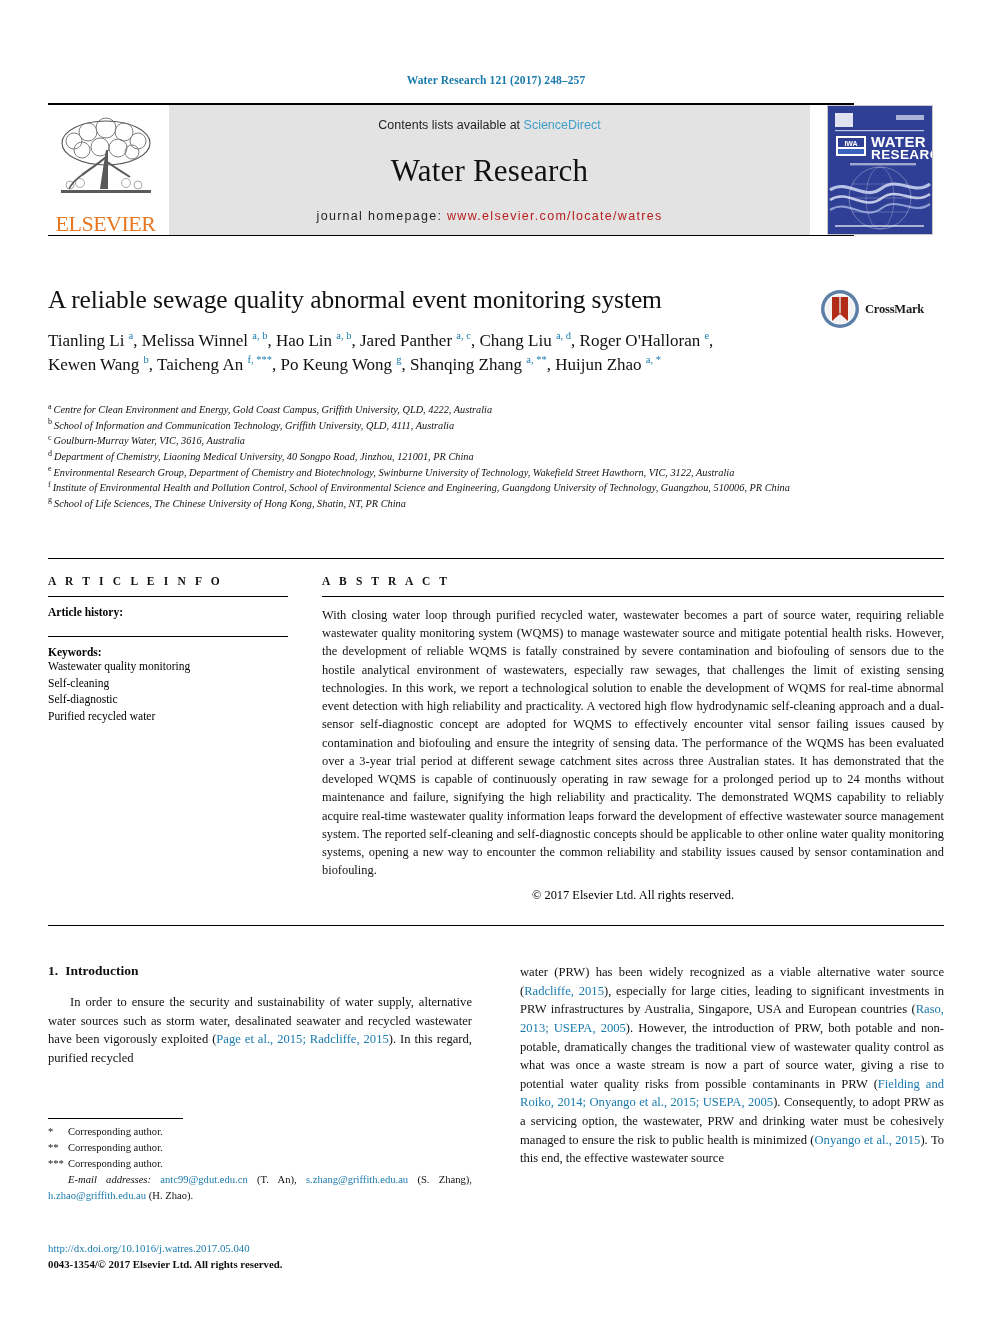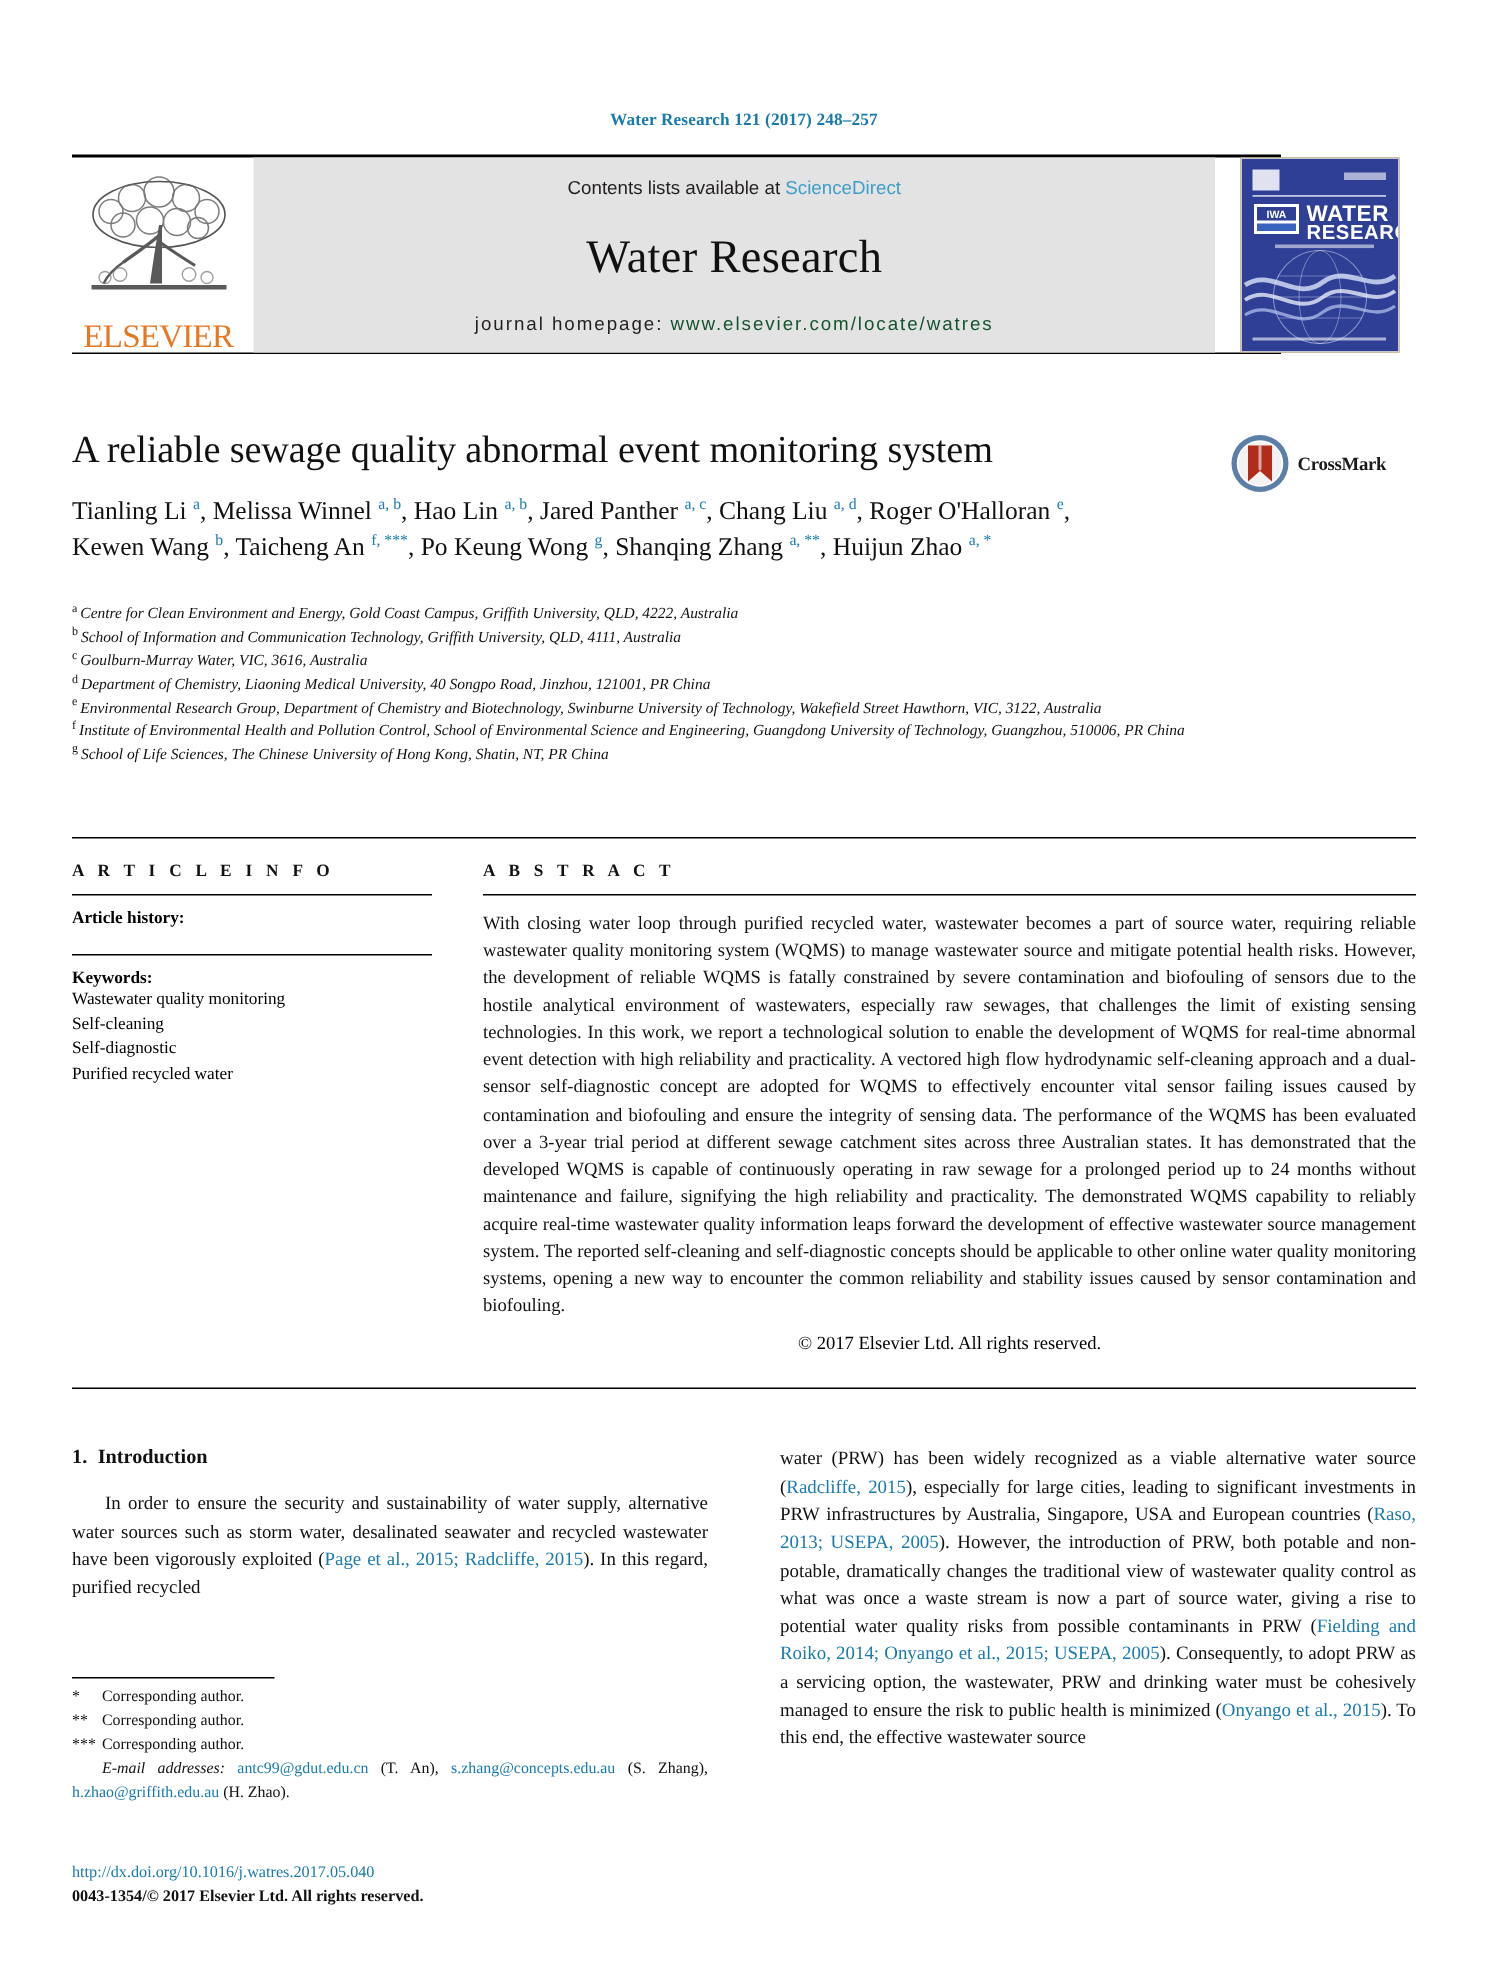--- a/index.html
+++ b/index.html
@@ -102,33 +102,33 @@
     font-size: 31px;
     color: #111;
     letter-spacing: .2px;
   }
   .sd-homepage {
     font-family: "Liberation Sans", sans-serif;
     font-size: 12.5px;
     letter-spacing: 1.3px;
     color: #231f20;
   }
-  .sd-homepage .sd-link { color: #14532d; }
+  .sd-homepage .sd-link { color: #b91c1c; }
   .cover-block {
     flex: 0 0 128px;
     width: 128px;
     display: flex;
     align-items: flex-start;
     justify-content: center;
   }
   .cover-img {
     width: 104px;
     height: 128px;
     border: 1px solid #c8c8c8;
-    background: #a16207;
+    background: #f9a8d4;
     position: relative;
     overflow: hidden;
   }
   .masthead-rule-bottom {
     border-top: 1.2px solid #000;
     width: 806px;
     margin-top: 0px;
   }
 
   
@@ -479,21 +479,21 @@
 
   <div class="body-right">
     <p class="body-para no-indent">water (PRW) has been widely recognized as a viable alternative water source (<span class="cite">Radcliffe, 2015</span>), especially for large cities, leading to significant investments in PRW infrastructures by Australia, Singapore, USA and European countries (<span class="cite">Raso, 2013; USEPA, 2005</span>). However, the introduction of PRW, both potable and non-potable, dramatically changes the traditional view of wastewater quality control as what was once a waste stream is now a part of source water, giving a rise to potential water quality risks from possible contaminants in PRW (<span class="cite">Fielding and Roiko, 2014; Onyango et al., 2015; USEPA, 2005</span>). Consequently, to adopt PRW as a servicing option, the wastewater, PRW and drinking water must be cohesively managed to ensure the risk to public health is minimized (<span class="cite">Onyango et al., 2015</span>). To this end, the effective wastewater source</p>
   </div>
 
   <div class="footnote-rule"></div>
   <div class="footnotes">
       <p><span class="fn-mark">*</span>Corresponding author.</p>
       <p><span class="fn-mark">**</span>Corresponding author.</p>
       <p><span class="fn-mark">***</span>Corresponding author.</p>
-      <p class="fn-email"><span class="lbl">E-mail addresses: </span><span class="mailto">antc99@gdut.edu.cn</span> (T. An), <span class="mailto">s.zhang@concepts.edu.au</span> (S. Zhang), <span class="mailto">h.zhao@griffith.edu.au</span> (H. Zhao).</p>
+      <p class="fn-email"><span class="lbl">E-mail addresses: </span><span class="mailto">antc99@gdut.edu.cn</span> (T. An), <span class="mailto">s.zhang@griffith.edu.au</span> (S. Zhang), <span class="mailto">h.zhao@griffith.edu.au</span> (H. Zhao).</p>
     </div>
 
   <div class="imprint">
     <div class="doi">http://dx.doi.org/10.1016/j.watres.2017.05.040</div>
     <div class="issn">0043-1354/© 2017 Elsevier Ltd. All rights reserved.</div>
   </div>
 
 </div>
 
 </body></html>

